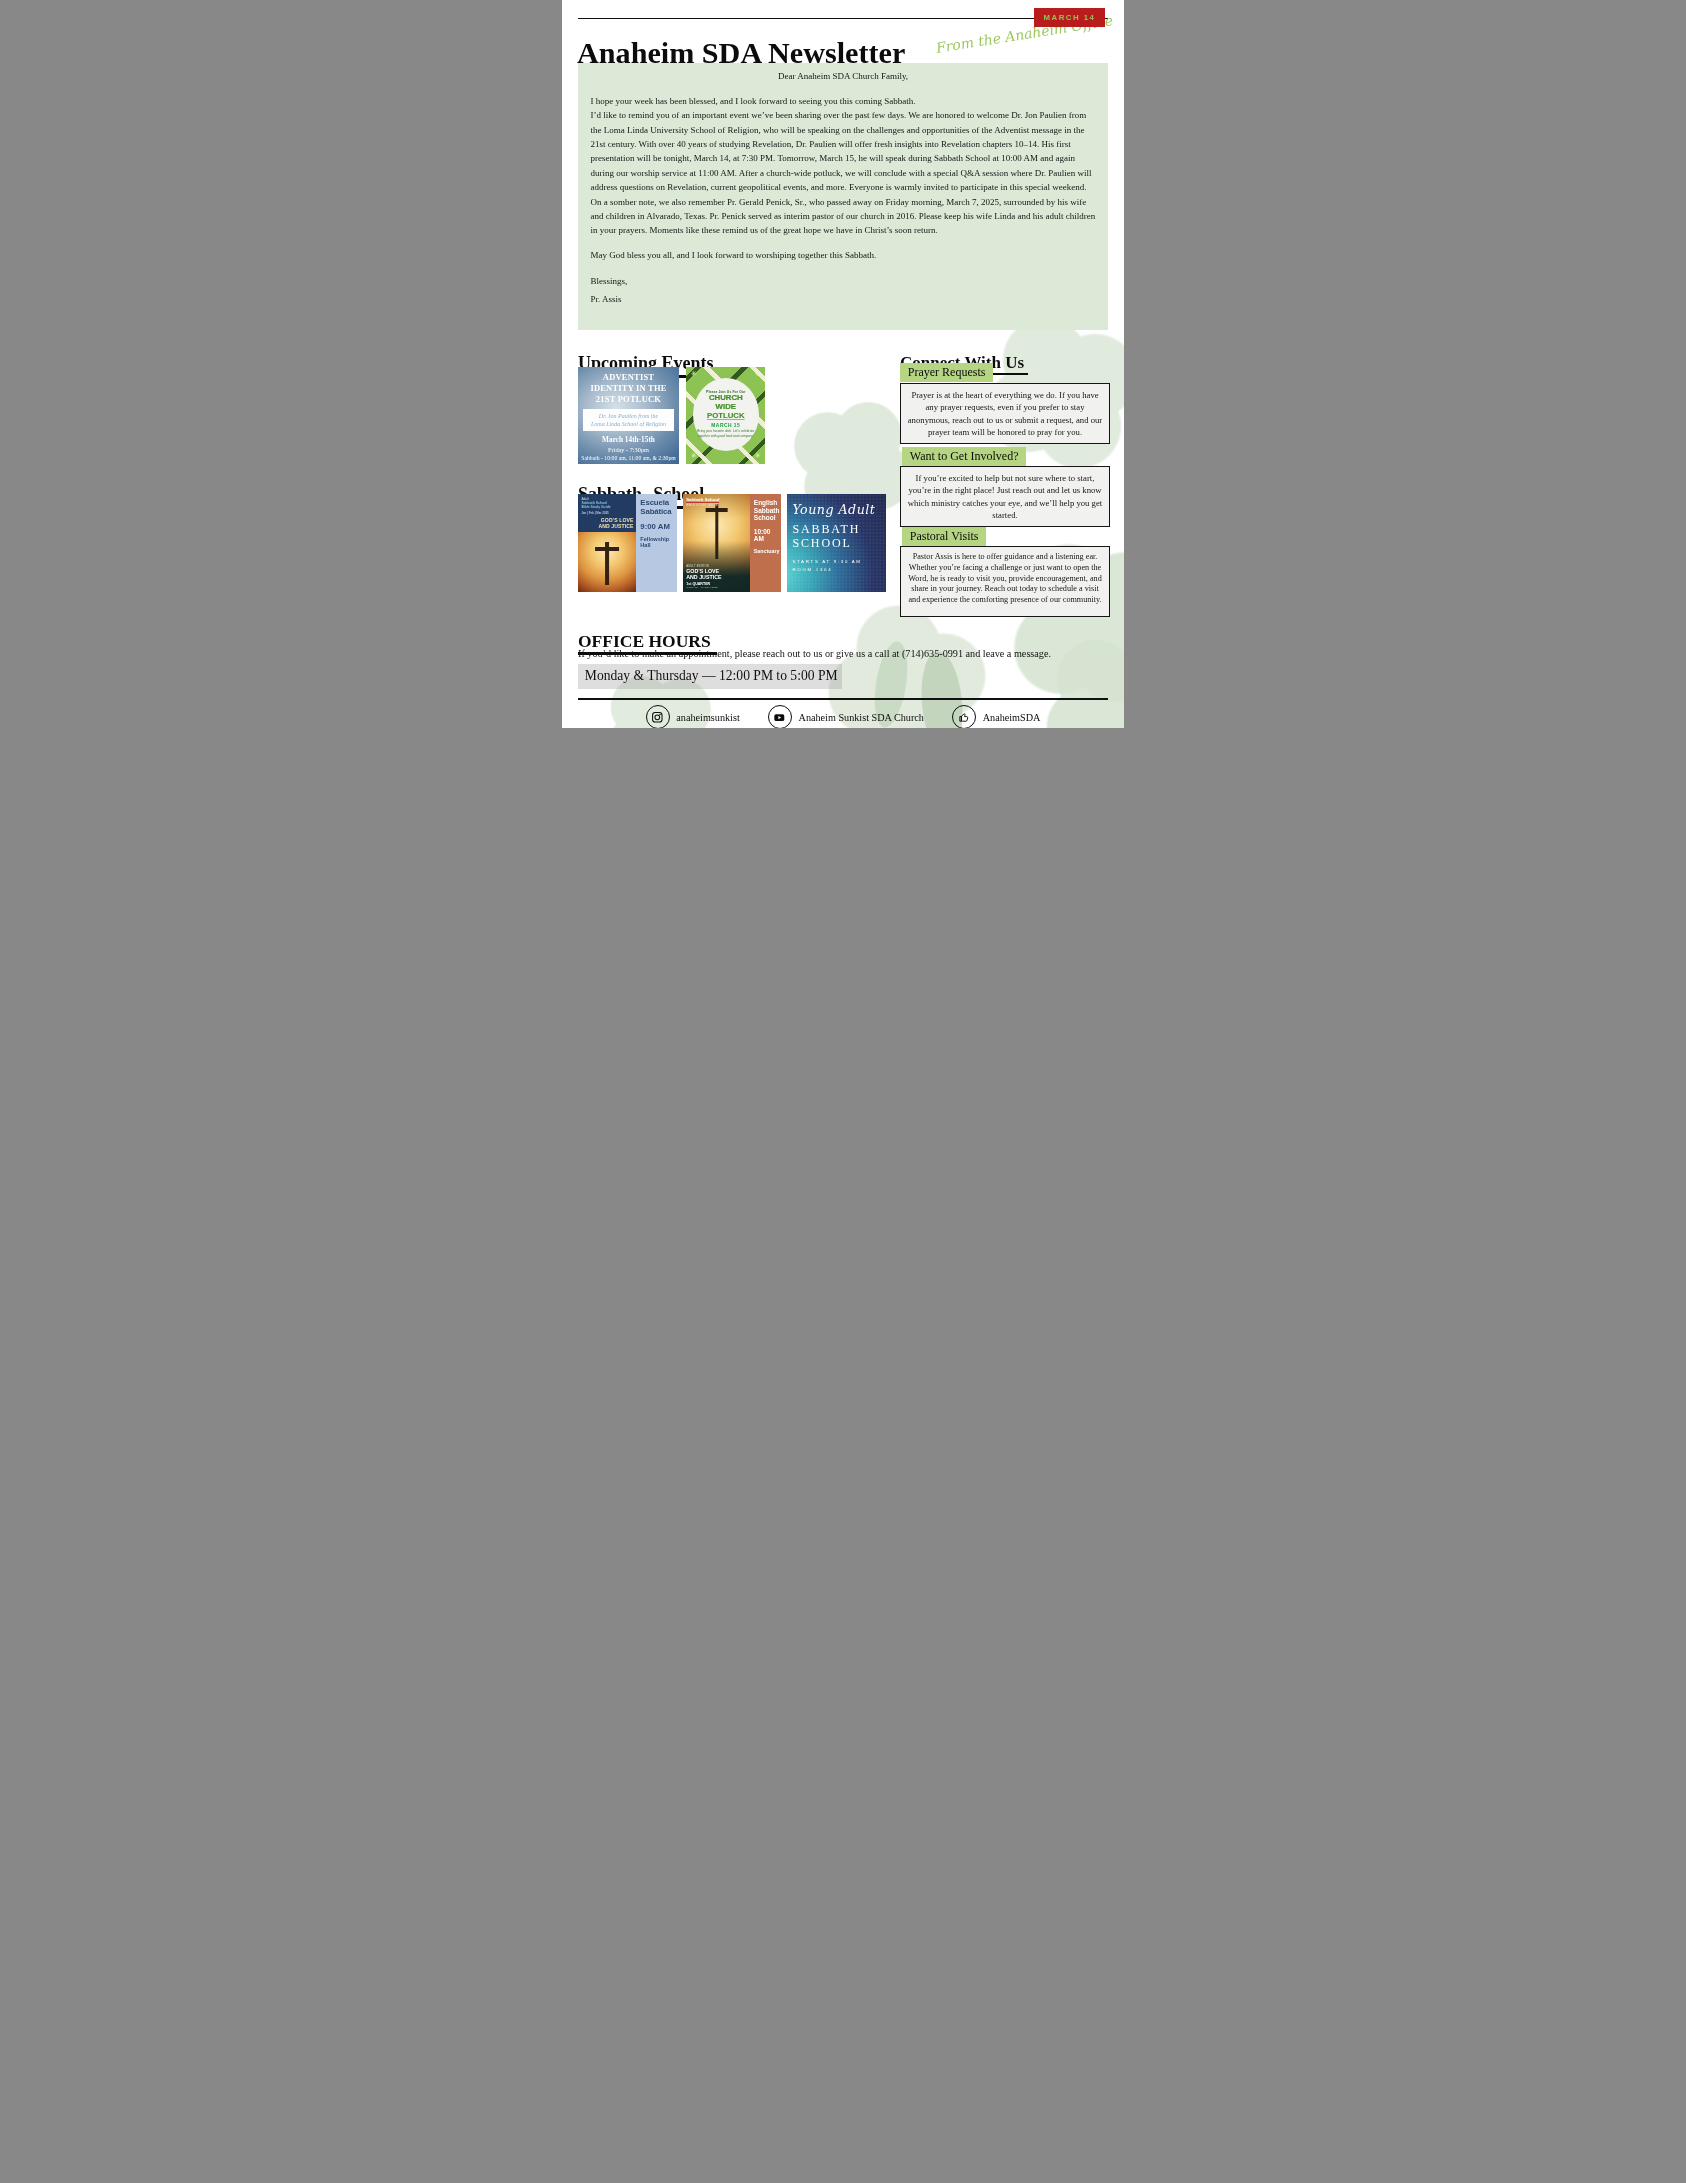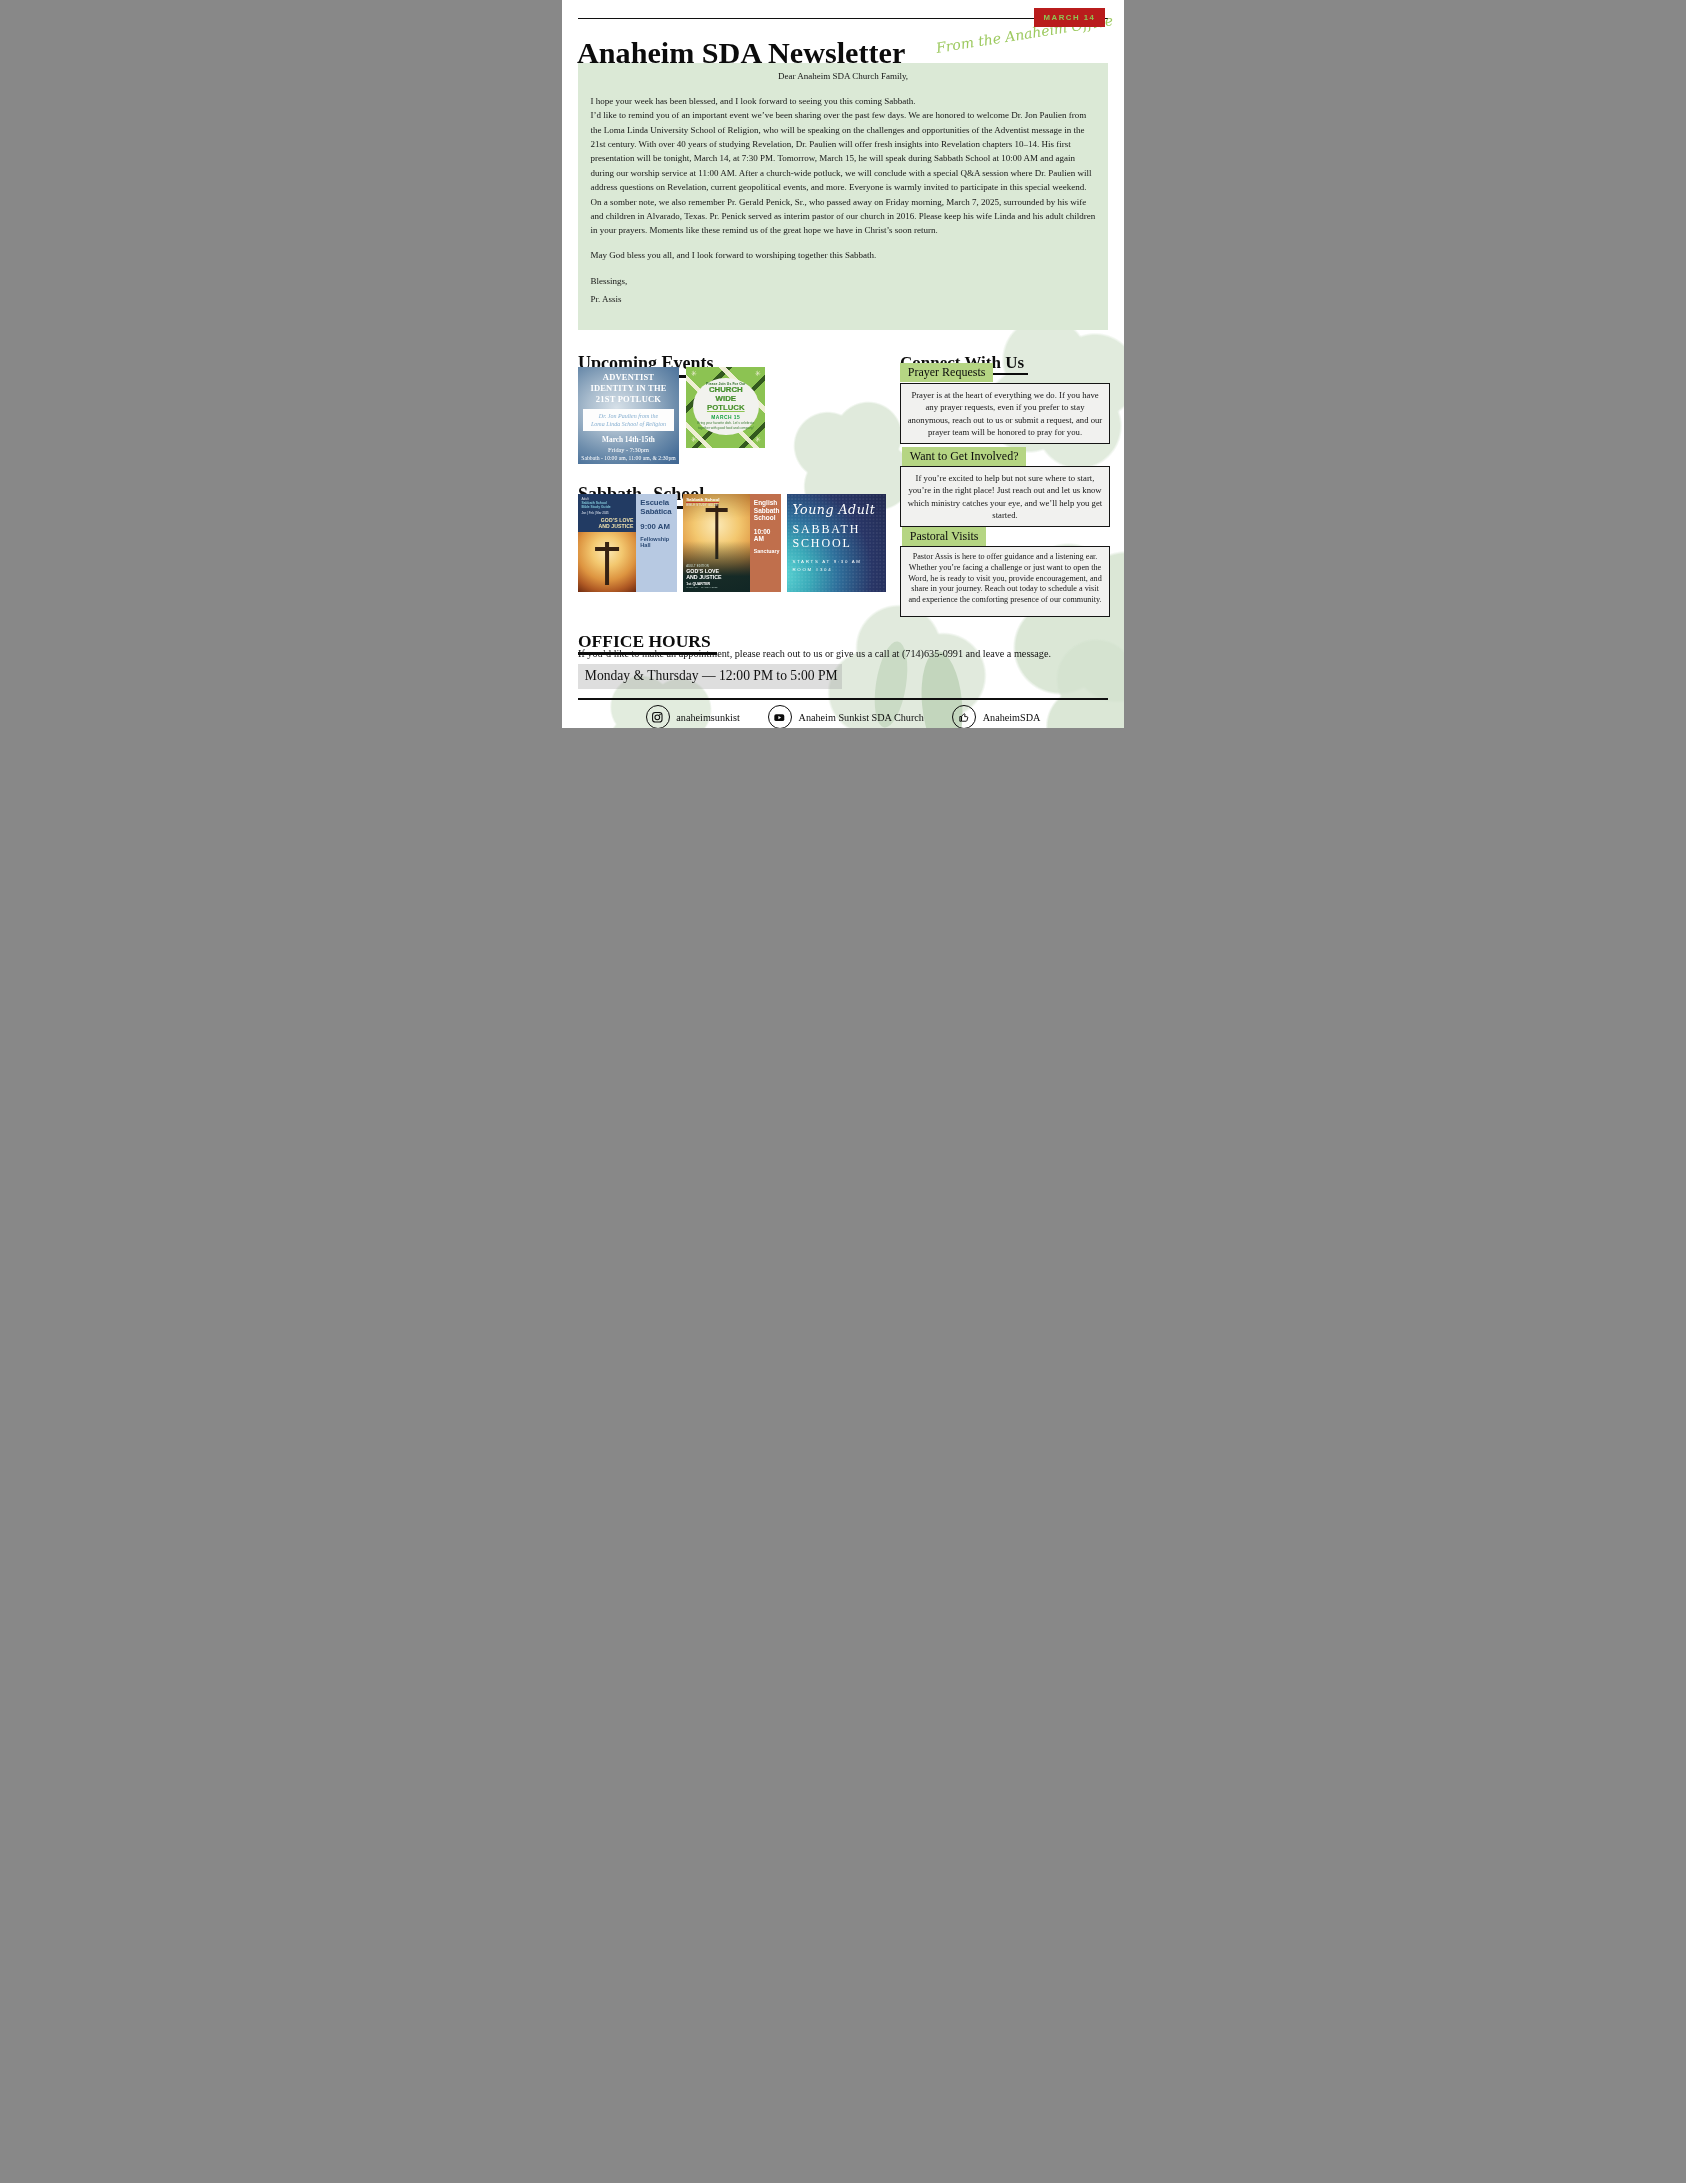--- a/index.html
+++ b/index.html
@@ -46,21 +46,21 @@
   .ev1{width:101px;height:97px;color:#fff;text-align:center;display:flex;flex-direction:column;
        align-items:center;box-sizing:border-box;padding-top:4.9px;
        background:radial-gradient(ellipse 95% 80% at 38% 42%, #d6e0e8 0%, #aabdce 30%, #6d8dac 62%, #486f99 86%, #3e648f 100%);}
   .ev1-title{font-weight:bold;font-size:8.5px;line-height:1.3;letter-spacing:0.2px;}
   .ev1-box{margin-top:3.9px;background:#fdfdfd;width:88%;padding:2.9px 1px;color:#85aed0;
            font-style:italic;font-size:6px;line-height:1.35;}
   .ev1-date{margin-top:3.9px;font-weight:bold;font-size:7.3px;}
   .ev1-fri{margin-top:2.4px;font-size:6.3px;}
   .ev1-sab{margin-top:1.9px;font-size:5.7px;width:100%;}
   
-  .ev2{position:relative;width:79px;height:81px;overflow:hidden;
+  .ev2{position:relative;width:79px;height:97px;overflow:hidden;
        background:
         repeating-linear-gradient(45deg, transparent 0 14.6px, rgba(244,241,219,.95) 14.6px 19px, transparent 19px 33px),
         repeating-linear-gradient(-45deg, transparent 0 14.6px, rgba(39,74,23,.88) 14.6px 19px, transparent 19px 33px),
         #8cc352;}
   .ev2-circle{position:absolute;left:6.3px;right:6.3px;top:10.7px;bottom:12.6px;background:#f2f2ee;border-radius:50%;
         display:flex;flex-direction:column;align-items:center;justify-content:center;text-align:center;
         box-sizing:border-box;padding:3.9px;font-family:"Liberation Sans",sans-serif;}
   .ev2-kicker{font-size:3.4px;font-weight:bold;color:#2c6b25;letter-spacing:0.1px;}
   .ev2-t{font-size:7.8px;font-weight:bold;line-height:1.12;color:#4ba02e;-webkit-text-stroke:0.2px #2a6318;}
   .ev2-t3{color:#2e7d22;text-decoration:underline;-webkit-text-stroke:0.2px #8cc352;}

